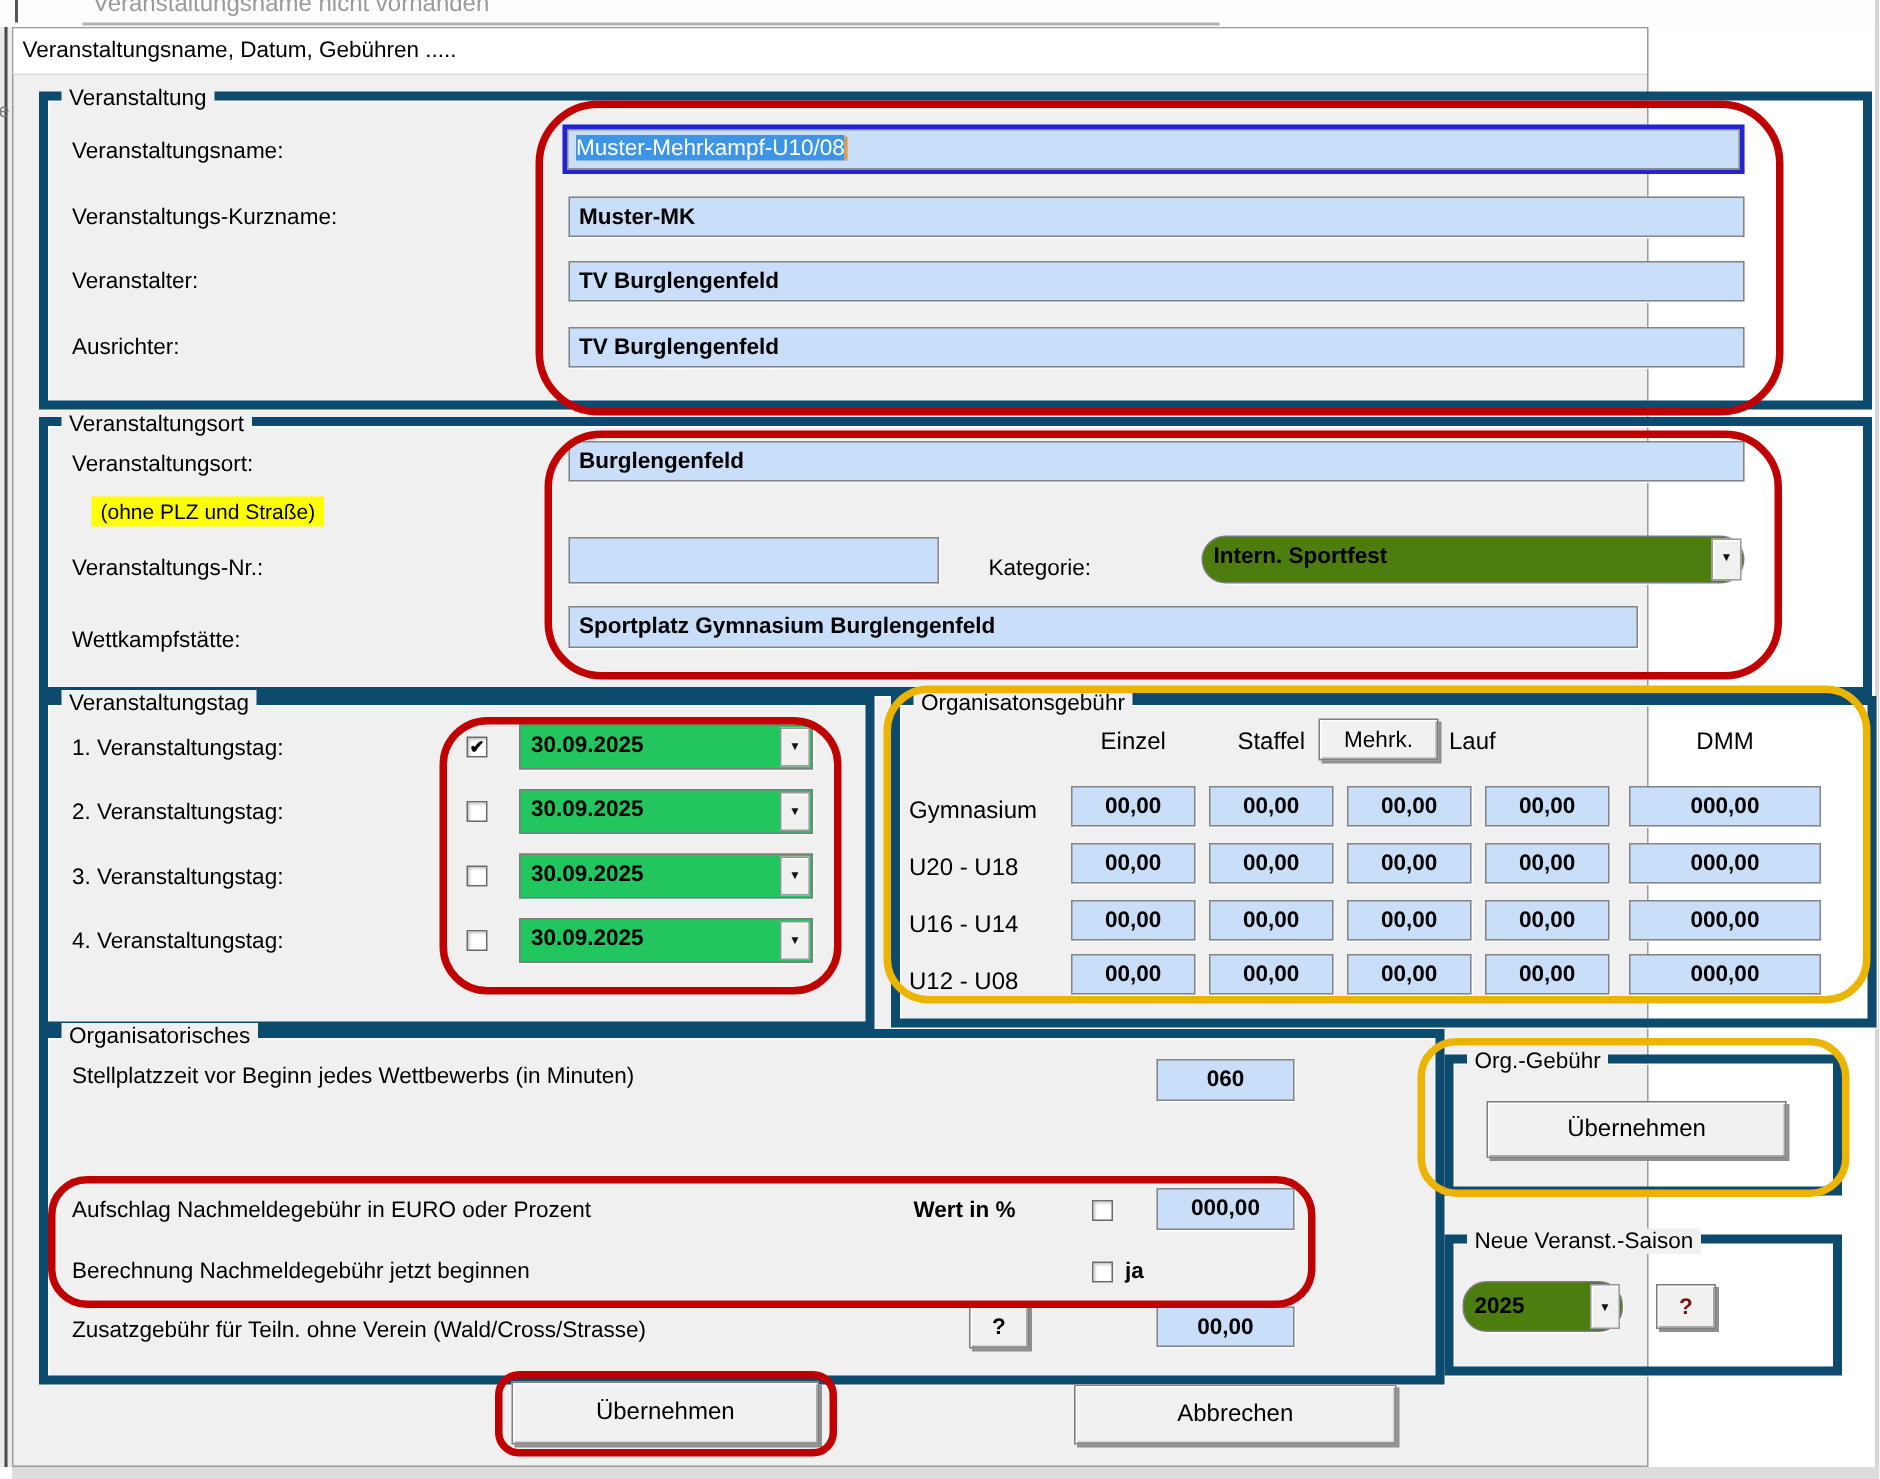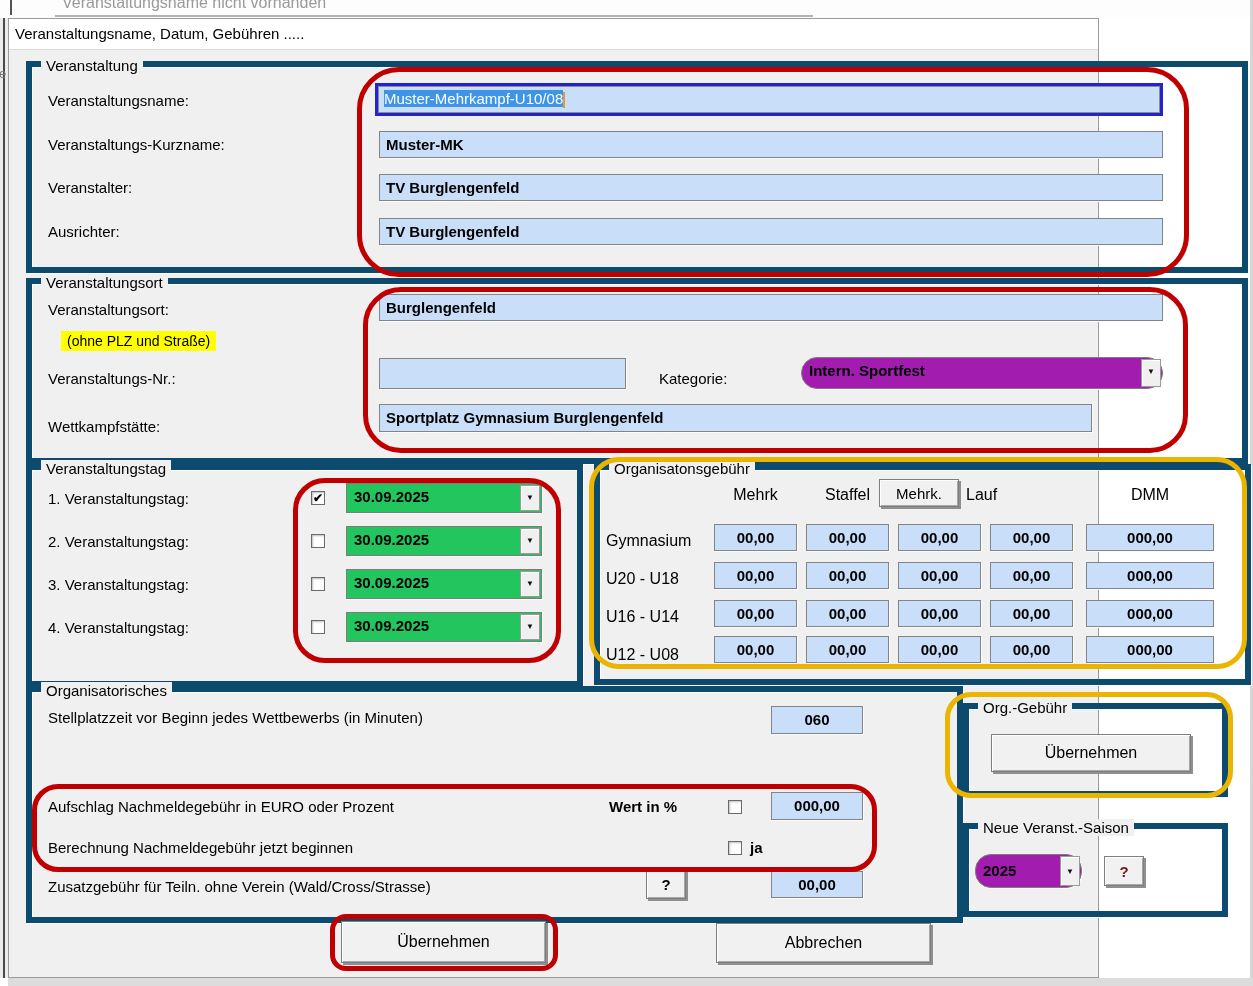--- a/index.html
+++ b/index.html
@@ -29,21 +29,21 @@
   .fld{position:absolute;background:#c9def8;border:1px solid #848484;box-shadow:1px 1px 0 #fcfcfc;
        font-size:15px;font-weight:bold;padding:4px 6px;white-space:nowrap;overflow:hidden;box-sizing:border-box;}
   .fld.center{text-align:center;padding:4px 2px;}
   .focusbox{position:absolute;border:3px solid #2323cf;background:#c9def8;box-sizing:border-box;}
   .focusbox .inner{position:absolute;left:0;top:0;right:0;bottom:0;border:1px solid #8b8b8b;
        font-size:15px;padding:3px 5px;white-space:nowrap;overflow:hidden;}
   .sel{background:#3e95e8;color:#fff;}
   .caret{display:inline-block;width:2px;height:16px;background:#e8963c;vertical-align:middle;}
   
   .combo{position:absolute;background:#22c55e;border:1px solid #7d7d7d;box-shadow:1px 1px 0 #fcfcfc;box-sizing:border-box;}
-  .combo.blue{background:#a21caf;border-radius:16px;}
+  .combo.blue{background:#4d7c0f;border-radius:16px;}
   .combo .val{position:absolute;left:7px;top:4px;font-size:15px;font-weight:bold;white-space:nowrap;}
   .combo .arrowbtn{position:absolute;right:1px;top:1px;bottom:1px;width:20px;background:#f0f0f0;
        border:1px solid #9a9a9a;box-shadow:inset 1px 1px 0 #fff;box-sizing:border-box;
        text-align:center;font-size:8px;line-height:24px;color:#111;}
   
   .cbox{position:absolute;width:14px;height:14px;background:#fff;border:1px solid #6a6a6a;
         box-shadow:inset 1px 1px 2px rgba(0,0,0,.25);box-sizing:border-box;
         font-size:12px;line-height:12px;text-align:center;font-weight:bold;color:#000;}
   
   .btn{position:absolute;background:#f1f1f1;border:1px solid #7e7e7e;
@@ -142,21 +142,21 @@
       <div class="arrowbtn">▼</div>
     </div>
     <div class="combo" style="left:337px;top:593px;width:196px;height:30px;">
       <div class="val">30.09.2025</div>
       <div class="arrowbtn">▼</div>
     </div>
 
     <div class="group" style="left:585px;top:445px;width:645px;height:209px;">
       <div class="legend">Organisatonsgebühr</div>
     </div>
-    <div class="colhead" style="left:705px;top:467px;width:83px;">Mehrk</div>
+    <div class="colhead" style="left:705px;top:467px;width:83px;">Einzel</div>
     <div class="colhead" style="left:797px;top:467px;width:83px;">Staffel</div>
     <div class="btn small" style="left:870px;top:460px;width:80px;height:28px;font-weight:normal;">Mehrk.</div>
     <div class="colhead" style="left:957px;top:467px;width:50px;text-align:left;">Lauf</div>
     <div class="colhead" style="left:1077px;top:467px;width:128px;">DMM</div>
 
     <div class="lbl" style="left:597px;top:513px;font-size:16px;">Gymnasium</div>
     <div class="lbl" style="left:597px;top:551px;font-size:16px;">U20 - U18</div>
     <div class="lbl" style="left:597px;top:589px;font-size:16px;">U16 - U14</div>
     <div class="lbl" style="left:597px;top:627px;font-size:16px;">U12 - U08</div>
 

